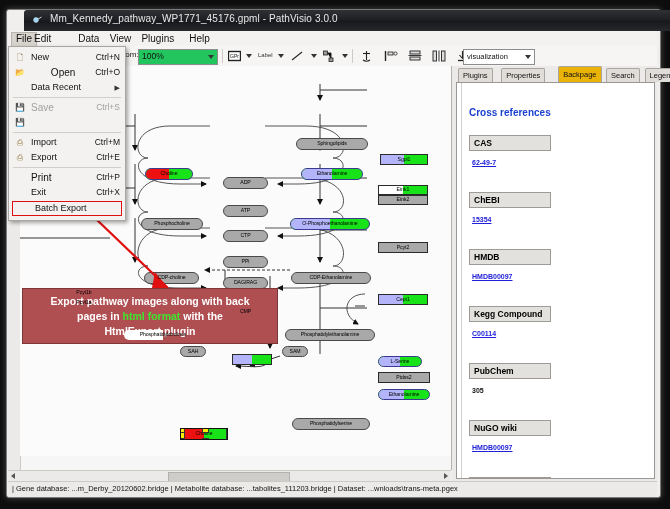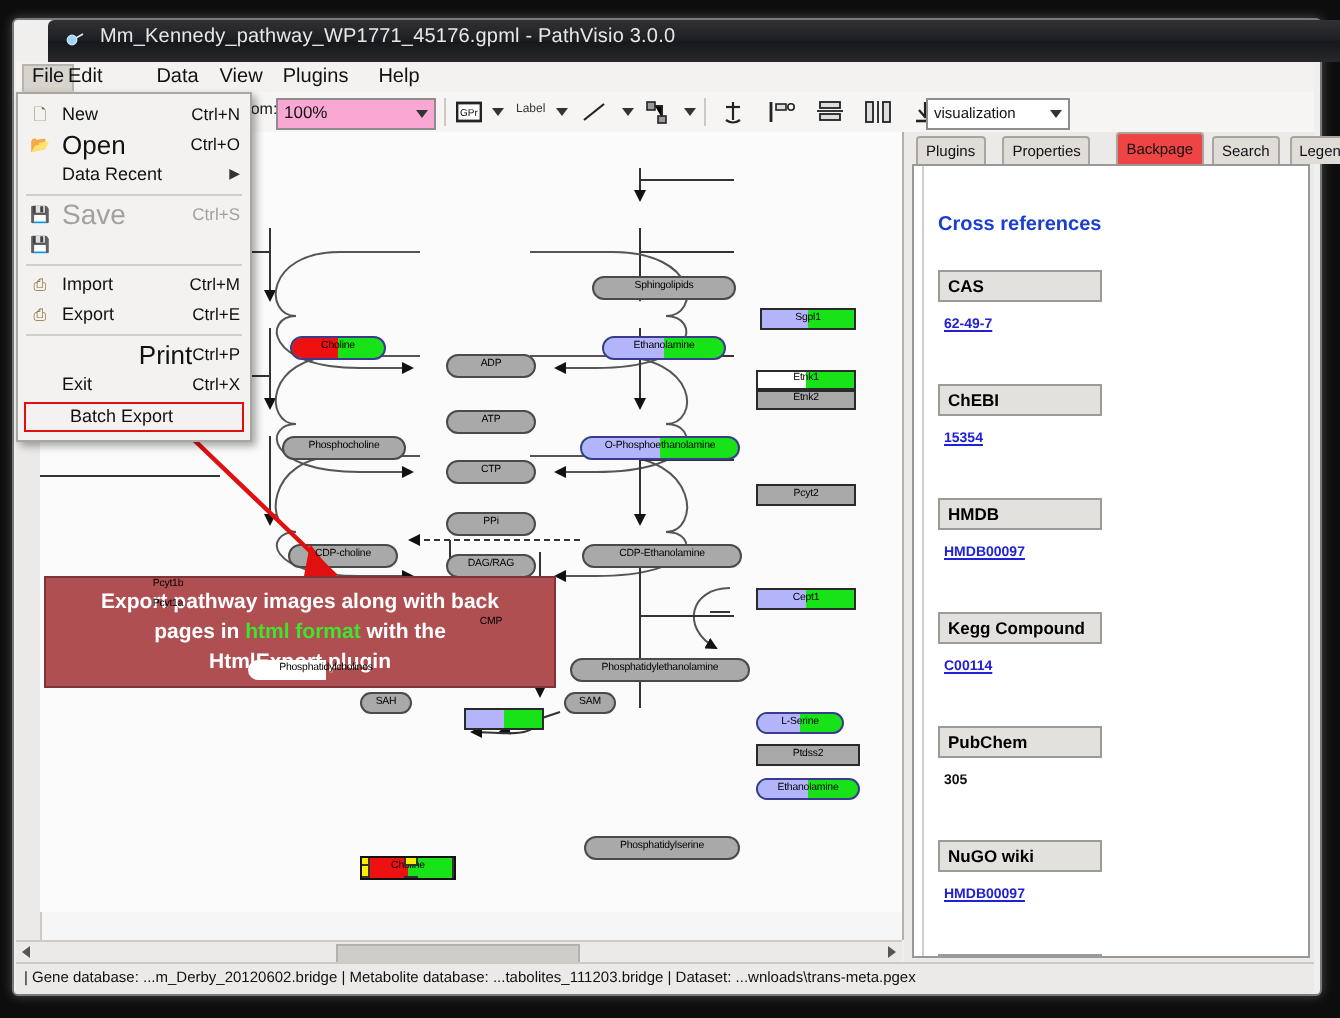--- a/index.html
+++ b/index.html
@@ -26,21 +26,21 @@
            background:#f3f2f1;border-bottom:4px solid #0369a1;}
   .menu-item{position:absolute;top:2px;font-size:10px;color:#111;padding:0 4px;
              line-height:12px;white-space:nowrap;}
   #menu-file{left:2px;background:#d7d3cd;border:1px solid #b9b4ad;border-bottom-color:#d7d3cd;top:1px;}
 
   
   #toolbar{position:absolute;left:8px;top:46px;width:649px;height:20px;
            background:#f6f5f4;border-bottom:1px solid #cfccc8;}
   #zoomlabel{position:absolute;left:108px;top:4px;font-size:8px;color:#222;}
   #zoombox{position:absolute;left:130px;top:3px;width:78px;height:14px;
-           background:#f9a8d4;border:1px solid #8d8d8d;}
+           background:#22c55e;border:1px solid #8d8d8d;}
   #zoombox .val{position:absolute;left:3px;top:1px;font-size:8.5px;color:#111;}
   #zoombox .arr{position:absolute;right:3px;top:5px;width:0;height:0;
                 border-left:3px solid transparent;border-right:3px solid transparent;
                 border-top:4px solid #333;}
   .tbsep{position:absolute;top:3px;width:1px;height:14px;background:#cdcac6;}
   .tbicon{position:absolute;top:4px;height:12px;}
   .tbarr{position:absolute;top:8px;width:0;height:0;
          border-left:3px solid transparent;border-right:3px solid transparent;
          border-top:4px solid #333;}
   .tblabel{position:absolute;top:6px;font-size:6px;color:#333;}
@@ -78,21 +78,21 @@
   .lbl{position:relative;z-index:3;}
   .half{position:absolute;top:0;bottom:0;z-index:1;}
 
   
   #rightpanel{position:absolute;left:452px;top:66px;width:205px;height:415px;
               background:#eceae8;}
   #tabstrip{position:absolute;left:0;top:0;width:205px;height:16px;}
   .ptab{position:absolute;top:2px;height:13px;font-size:7.5px;color:#111;
         background:#e0ddd9;border:1px solid #a9a5a0;border-bottom:none;
         padding:0 4px;line-height:13px;border-radius:2px 2px 0 0;}
-  .ptab.active{top:0;height:15px;line-height:15px;background:#ef4444;font-size:7.5px;}
+  .ptab.active{top:0;height:15px;line-height:15px;background:#eab308;font-size:7.5px;}
   #bpbody{position:absolute;left:4px;top:16px;width:197px;height:395px;
           background:#fff;border:1px solid #9b9794;overflow:hidden;}
   #bpinner{position:absolute;left:4px;top:0;right:0;bottom:0;
            border-left:1px solid #cfcfcf;padding-left:8px;}
   #crosstitle{position:absolute;left:12px;top:24px;font-size:10px;font-weight:bold;
               color:#1a3fd0;}
   .xref{position:absolute;left:12px;}
   .xref .hdr{box-sizing:border-box;width:82px;height:16px;background:#e3e1de;
              border:1px solid #9d9a97;font-size:8.5px;font-weight:bold;color:#000;
              line-height:14px;padding-left:4px;}
@@ -439,52 +439,52 @@
   <div id="filemenu" style="position:absolute;left:8px;top:46px;width:116px;background:#f3f2f1;
               border:1px solid #a9a5a0;box-shadow:2px 2px 4px rgba(0,0,0,.35);
               padding:3px 0;">
       <div style="position: relative; height: 15px; line-height: 15px; display: flex; align-items: center; padding-left: 0px;">
         <span style="display: inline-block; width: 22px; text-align: center; font-size: 8px; color: rgb(138, 106, 42);">🗋</span>
         <span style="font-size: 9px; color: rgb(17, 17, 17); flex: 1 1 0%;">New</span>
         <span style="font-size: 8.5px; color: rgb(17, 17, 17); padding-right: 5px;">Ctrl+N</span>
       </div>
       <div style="position: relative; height: 15px; line-height: 15px; display: flex; align-items: center; padding-left: 0px;">
         <span style="display: inline-block; width: 22px; text-align: center; font-size: 8px; color: rgb(138, 106, 42);">📂</span>
-        <span style="font-size: 13px; color: rgb(17, 17, 17); flex: 1 1 0%;">Open</span>
+        <span style="font-size: 10px; color: rgb(17, 17, 17); flex: 1 1 0%; text-align: center;">Open</span>
         <span style="font-size: 8.5px; color: rgb(17, 17, 17); padding-right: 5px;">Ctrl+O</span>
       </div>
       <div style="position: relative; height: 15px; line-height: 15px; display: flex; align-items: center; padding-left: 0px;">
         <span style="display: inline-block; width: 22px; text-align: center; font-size: 8px; color: rgb(138, 106, 42);"></span>
         <span style="font-size: 9px; color: rgb(17, 17, 17); flex: 1 1 0%;">Data Recent</span>
         <span style="font-size: 7px; color: rgb(51, 51, 51); padding-right: 5px;">▶</span>
       </div>
       <div style="height: 1px; background: rgb(210, 207, 203); margin: 2px 4px;"></div>
       <div style="position: relative; height: 15px; line-height: 15px; display: flex; align-items: center; padding-left: 0px;">
         <span style="display: inline-block; width: 22px; text-align: center; font-size: 8px; color: rgb(153, 153, 153);">💾</span>
-        <span style="font-size: 14px; color: rgb(163, 160, 157); flex: 1 1 0%;">Save</span>
+        <span style="font-size: 10px; color: rgb(163, 160, 157); flex: 1 1 0%;">Save</span>
         <span style="font-size: 8.5px; color: rgb(163, 160, 157); padding-right: 5px;">Ctrl+S</span>
       </div>
       <div style="position: relative; height: 15px; line-height: 15px; display: flex; align-items: center; padding-left: 0px;">
         <span style="display: inline-block; width: 22px; text-align: center; font-size: 8px; color: rgb(138, 106, 42);">💾</span>
       </div>
       <div style="height: 1px; background: rgb(210, 207, 203); margin: 2px 4px;"></div>
       <div style="position: relative; height: 15px; line-height: 15px; display: flex; align-items: center; padding-left: 0px;">
         <span style="display: inline-block; width: 22px; text-align: center; font-size: 8px; color: rgb(138, 106, 42);">⎙</span>
         <span style="font-size: 9px; color: rgb(17, 17, 17); flex: 1 1 0%;">Import</span>
         <span style="font-size: 8.5px; color: rgb(17, 17, 17); padding-right: 5px;">Ctrl+M</span>
       </div>
       <div style="position: relative; height: 15px; line-height: 15px; display: flex; align-items: center; padding-left: 0px;">
         <span style="display: inline-block; width: 22px; text-align: center; font-size: 8px; color: rgb(138, 106, 42);">⎙</span>
         <span style="font-size: 9px; color: rgb(17, 17, 17); flex: 1 1 0%;">Export</span>
         <span style="font-size: 8.5px; color: rgb(17, 17, 17); padding-right: 5px;">Ctrl+E</span>
       </div>
       <div style="height: 1px; background: rgb(210, 207, 203); margin: 2px 4px;"></div>
       <div style="position: relative; height: 15px; line-height: 15px; display: flex; align-items: center; padding-left: 0px;">
         <span style="display: inline-block; width: 22px; text-align: center; font-size: 8px; color: rgb(138, 106, 42);"></span>
-        <span style="font-size: 13px; color: rgb(17, 17, 17); flex: 1 1 0%; text-align: right;">Print</span>
+        <span style="font-size: 10px; color: rgb(17, 17, 17); flex: 1 1 0%;">Print</span>
         <span style="font-size: 8.5px; color: rgb(17, 17, 17); padding-right: 5px;">Ctrl+P</span>
       </div>
       <div style="position: relative; height: 15px; line-height: 15px; display: flex; align-items: center; padding-left: 0px;">
         <span style="display: inline-block; width: 22px; text-align: center; font-size: 8px; color: rgb(138, 106, 42);"></span>
         <span style="font-size: 9px; color: rgb(17, 17, 17); flex: 1 1 0%;">Exit</span>
         <span style="font-size: 8.5px; color: rgb(17, 17, 17); padding-right: 5px;">Ctrl+X</span>
       </div>
       <div style="position: relative; display: flex; align-items: center; border: 1.6px solid rgb(224, 16, 16); margin: 1px 3px; height: 13px; line-height: 13px;">
         <span style="display: inline-block; width: 22px; text-align: center; font-size: 8px; color: rgb(138, 106, 42);"></span>
         <span style="font-size: 9px; color: rgb(17, 17, 17); flex: 1 1 0%;">Batch Export</span>

